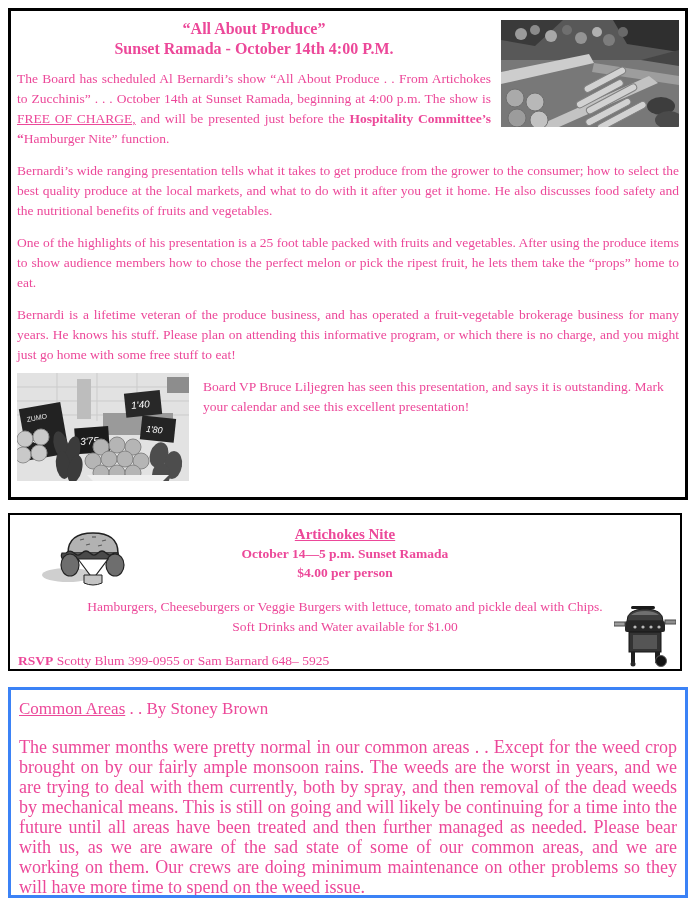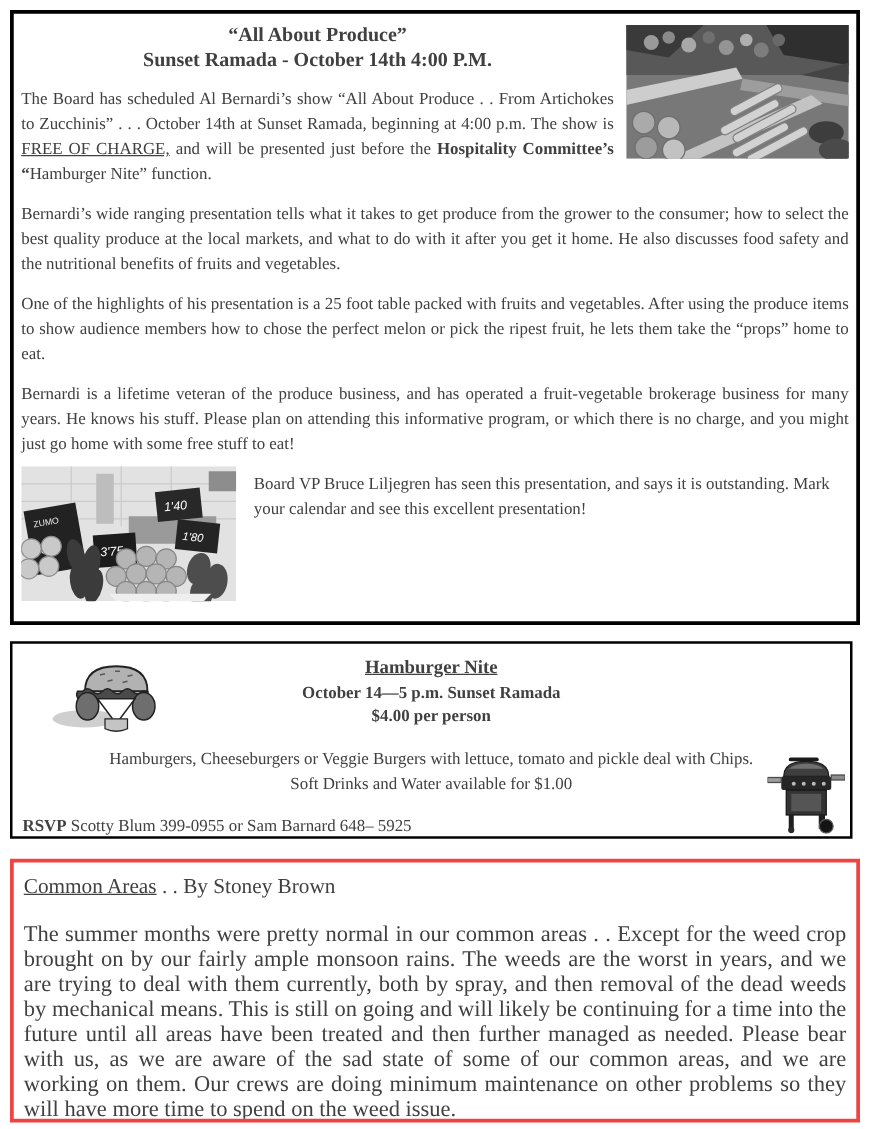--- a/index.html
+++ b/index.html
@@ -2,33 +2,33 @@
 <html><head>
 <meta charset="utf-8">
 <style>
   * { margin: 0; padding: 0; box-sizing: border-box; }
   html, body { background: #ffffff; }
   .page {
     position: relative;
     width: 697px;
     height: 903px;
     background: #ffffff;
-    color: #404040;
+    color: #ec4899;
     font-family: "Liberation Serif", serif;
     overflow: hidden;
   }
   .section-box {
     position: absolute;
     left: 8px;
     background: #fff;
     overflow: hidden;
   }
   .box-produce  { top: 8px;   width: 680px; height: 492px; border: 3px solid #000; padding: 4px 6px; }
   .box-burger   { top: 513px; width: 674px; height: 158px; border: 2px solid #000; padding: 6px 8px; }
-  .box-common   { top: 687px; width: 680px; height: 211px; border: 3px solid #ef4444; padding: 8px 8px; }
+  .box-common   { top: 687px; width: 680px; height: 211px; border: 3px solid #3b82f6; padding: 8px 8px; }
 
   
   .produce-photo {
     float: right;
     width: 178px;
     height: 107px;
     margin: 5px 0 6px 10px;
   }
   .produce-title {
     text-align: center;
@@ -230,21 +230,21 @@
           <line x1="46" y1="20" x2="50" y2="19"></line>
         <line x1="58" y1="21" x2="62" y2="20"></line>
       </g>
       <path d="M26,28 q4,-4 8,0 q4,4 8,0 q4,-4 8,0 q4,4 8,0 q4,-4 8,0 q4,4 8,0 l4,0 q2,4 -2,6 l-52,2 q-4,-4 -2,-8 Z" fill="#4a4a4a" stroke="#222" stroke-width="1.2"></path>
       <ellipse cx="30" cy="40" rx="9" ry="11" fill="#6e6e6e" stroke="#222" stroke-width="1.2"></ellipse>
       <ellipse cx="75" cy="40" rx="9" ry="11" fill="#6e6e6e" stroke="#222" stroke-width="1.2"></ellipse>
       <path d="M38,34 L53,54 L68,34 Z" fill="#ffffff" stroke="#222" stroke-width="1.2"></path>
       <path d="M44,50 h18 v8 q-9,4 -18,0 Z" fill="#c4c4c4" stroke="#222" stroke-width="1"></path>
     </svg>
 
-    <div class="hb-title"><span>Hamburger Nite</span></div>
+    <div class="hb-title"><span>Artichokes Nite</span></div>
     <div class="hb-sub">October 14—5 p.m. Sunset Ramada</div>
     <div class="hb-sub">$4.00 per person</div>
 
     <div class="hb-body">
       <div>Hamburgers, Cheeseburgers or Veggie Burgers with lettuce, tomato and pickle deal with Chips.</div>
       <div>Soft Drinks and Water available for $1.00</div>
     </div>
 
     <div class="hb-rsvp"><span class="bold">RSVP</span><span> Scotty Blum 399-0955 or Sam Barnard 648– 5925</span></div>
 

